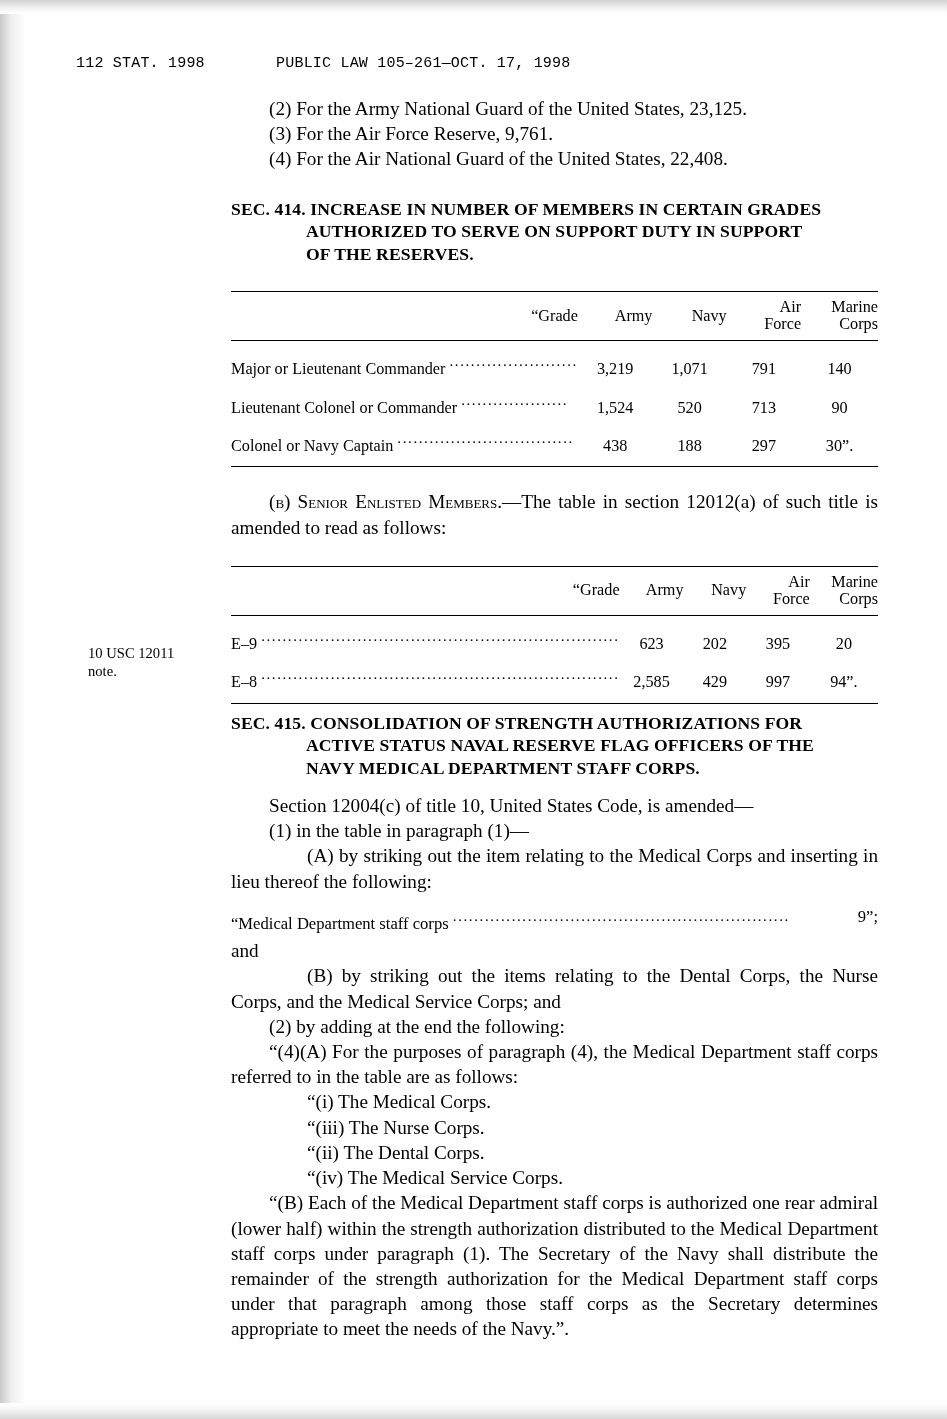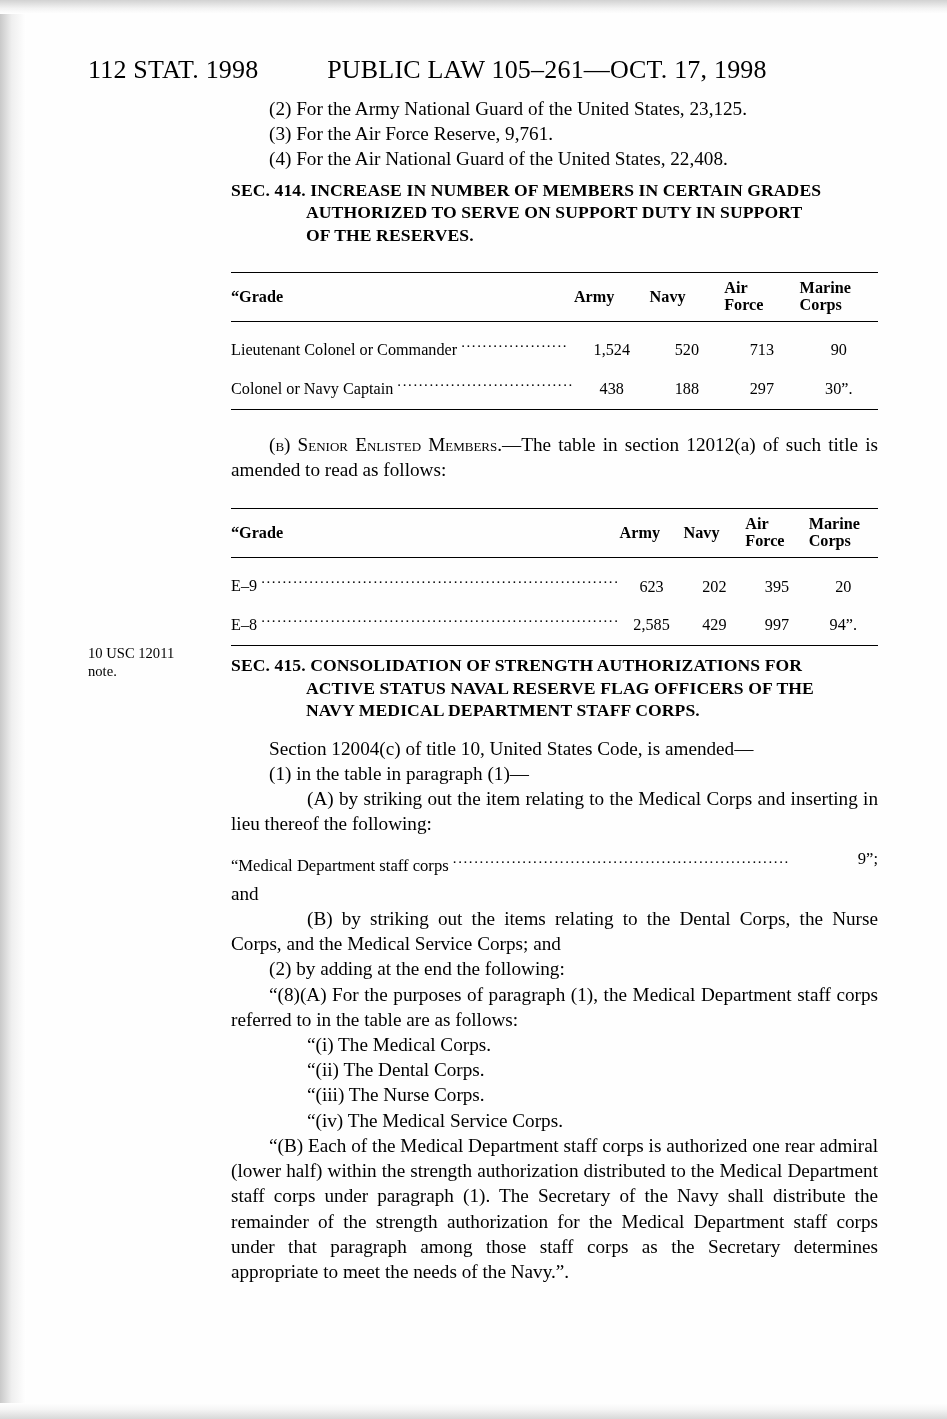--- a/index.html
+++ b/index.html
@@ -34,24 +34,25 @@
   }
   .edge-bottom {
     position: absolute; left: 0; bottom: 0; width: 100%; height: 16px;
     background: linear-gradient(to top, #d8d8d8 0%, #f5f5f5 60%, #ffffff 100%);
   }
 
   
   .runhead {
     position: absolute;
     top: 55px;
-    left: 88px;
+    left: 76px;
     width: 790px;
-    font-size: 26px;
+    font-size: 15px;
     letter-spacing: 0.2px;
+    font-family: Liberation Mono, monospace;
   }
   .runhead .stat {
     display: inline-block;
   }
   .runhead .title {
     display: inline-block;
     margin-left: 62px;
   }
 
   
@@ -71,21 +72,21 @@
   .noind { text-indent: 0; }
 
   .sc { font-variant: small-caps; }
 
   
   .sec-head {
     font-weight: bold;
     font-size: 17.6px;
     line-height: 22.5px;
     letter-spacing: 0.1px;
-    margin-top: 7px;
+    margin-top: 26px;
     margin-bottom: 14px;
   }
   .sec-head .num {
     display: inline;
   }
   .sec-head .rest {
     display: inline;
   }
   .sec-head .line2 {
     display: block;
@@ -96,23 +97,23 @@
   .tbl-wrap {
     margin: 26px 0 8px 0;
     width: 647px;
   }
   table.stat-table {
     border-collapse: collapse;
     width: 100%;
     font-size: 16.2px;
   }
   table.stat-table thead th {
-    font-weight: bold;
+    font-weight: normal;
     padding: 7px 0 7px 0;
-    text-align: left;
+    text-align: right;
     vertical-align: middle;
     line-height: 17px;
   }
   table.stat-table thead tr.head-row th {
     border-top: 1.6px solid #000;
     border-bottom: 1.3px solid #000;
   }
   table.stat-table td {
     padding: 2.5px 0;
     vertical-align: bottom;
@@ -209,20 +210,30 @@
               </th>
               <th class="c-num">
                 <span>Marine</span><br>
                 <span>Corps</span>
               </th>
             </tr>
           </thead>
           <tbody>
             <tr>
               <td class="c-grade grade-cell">
+                <span>Major or Lieutenant Commander</span>
+                <span class="leader">........................</span>
+              </td>
+              <td class="c-num">3,219</td>
+              <td class="c-num">1,071</td>
+              <td class="c-num">791</td>
+              <td class="c-num">140</td>
+            </tr>
+            <tr>
+              <td class="c-grade grade-cell">
                 <span>Lieutenant Colonel or Commander</span>
                 <span class="leader">....................</span>
               </td>
               <td class="c-num">1,524</td>
               <td class="c-num">520</td>
               <td class="c-num">713</td>
               <td class="c-num">90</td>
             </tr>
             <tr>
               <td class="c-grade grade-cell">
@@ -298,22 +309,22 @@
 
       <div class="quoted-line">
         <span class="qnum">9”;</span>
         <span>“Medical Department staff corps</span>
         <span class="lead">...............................................................</span>
       </div>
 
       <p class="noind" style="text-indent:0; margin-top:2px;">and</p>
       <p class="ind2">(B) by striking out the items relating to the Dental Corps, the Nurse Corps, and the Medical Service Corps; and</p>
       <p class="ind1">(2) by adding at the end the following:</p>
-      <p class="ind1">“(8)(A) For the purposes of paragraph (1), the Medical Department staff corps referred to in the table are as follows:</p>
+      <p class="ind1">“(4)(A) For the purposes of paragraph (4), the Medical Department staff corps referred to in the table are as follows:</p>
       <p class="ind2">“(i) The Medical Corps.</p>
+      <p class="ind2">“(iii) The Nurse Corps.</p>
       <p class="ind2">“(ii) The Dental Corps.</p>
-      <p class="ind2">“(iii) The Nurse Corps.</p>
       <p class="ind2">“(iv) The Medical Service Corps.</p>
       <p class="ind1">“(B) Each of the Medical Department staff corps is authorized one rear admiral (lower half) within the strength authorization distributed to the Medical Department staff corps under paragraph (1). The Secretary of the Navy shall distribute the remainder of the strength authorization for the Medical Department staff corps under that paragraph among those staff corps as the Secretary determines appropriate to meet the needs of the Navy.”.</p>
 
     </div>
   </div>
 </div>
 
 </body></html>

